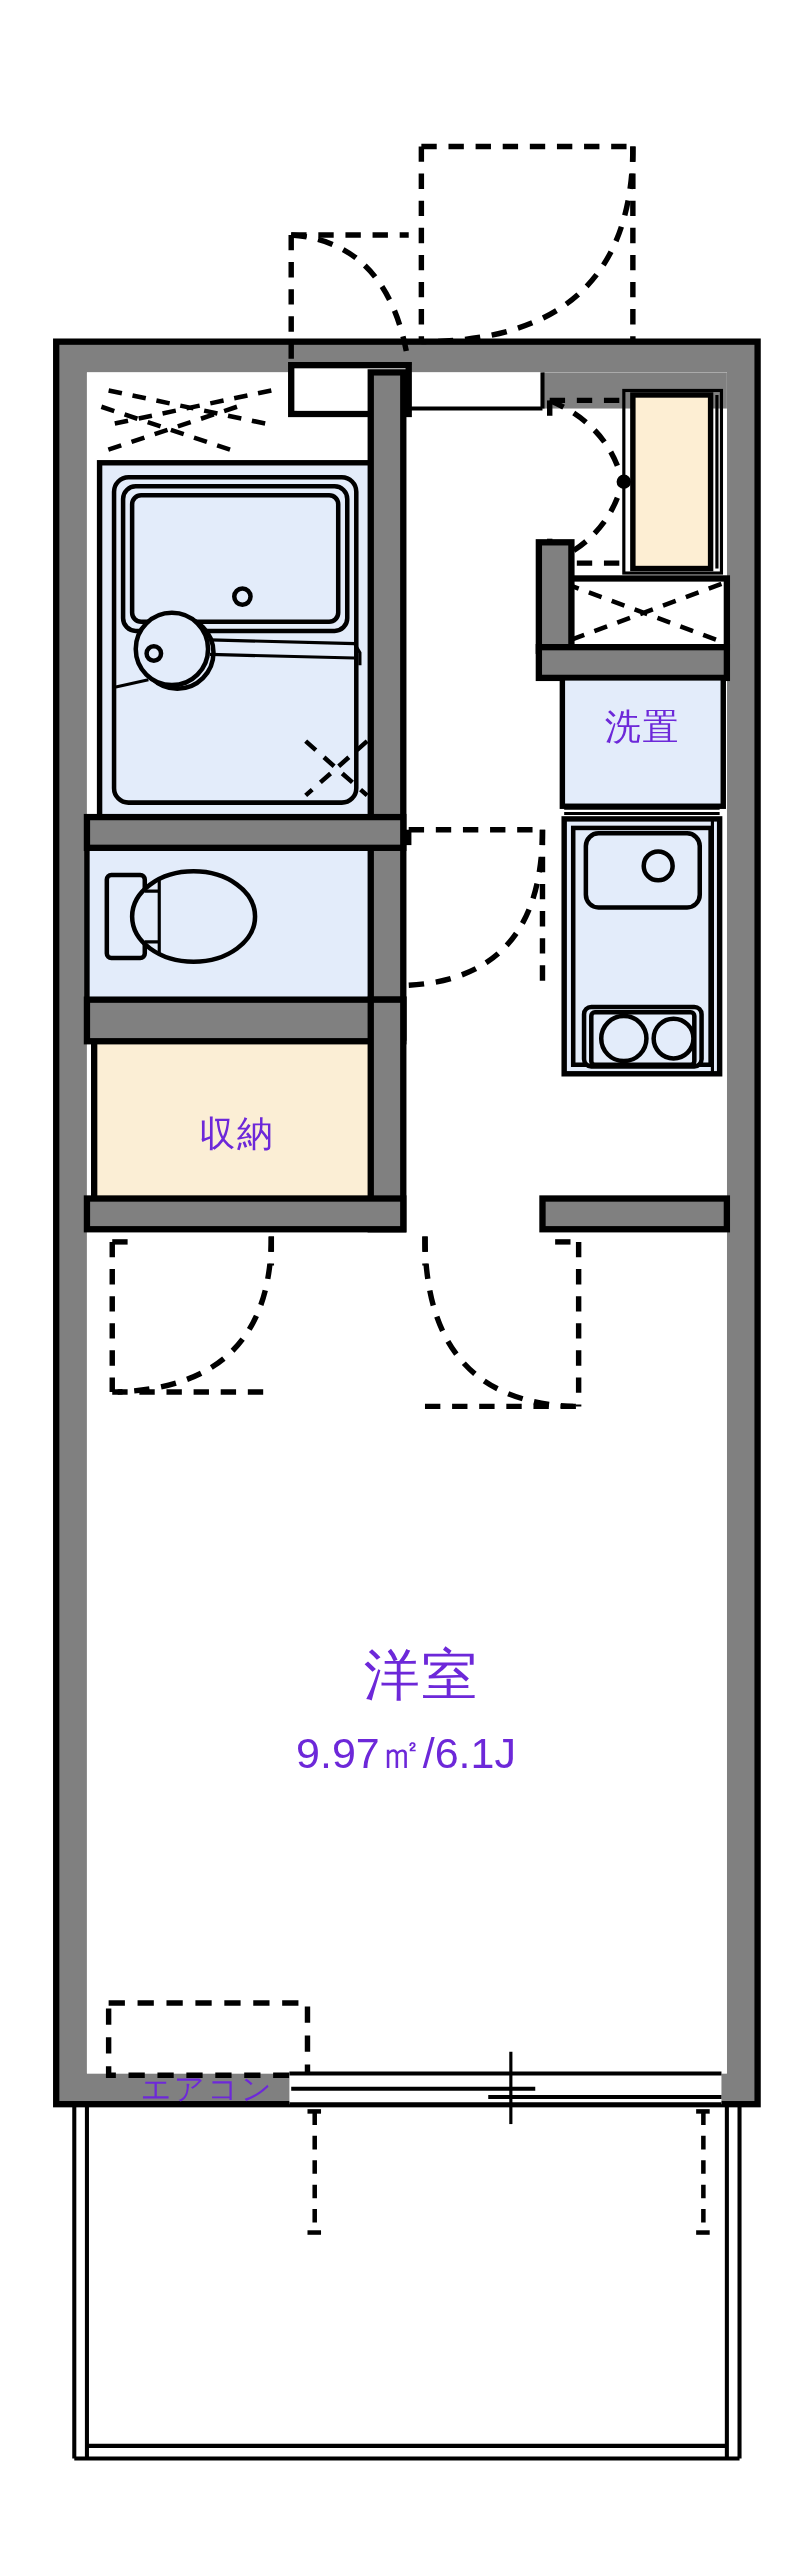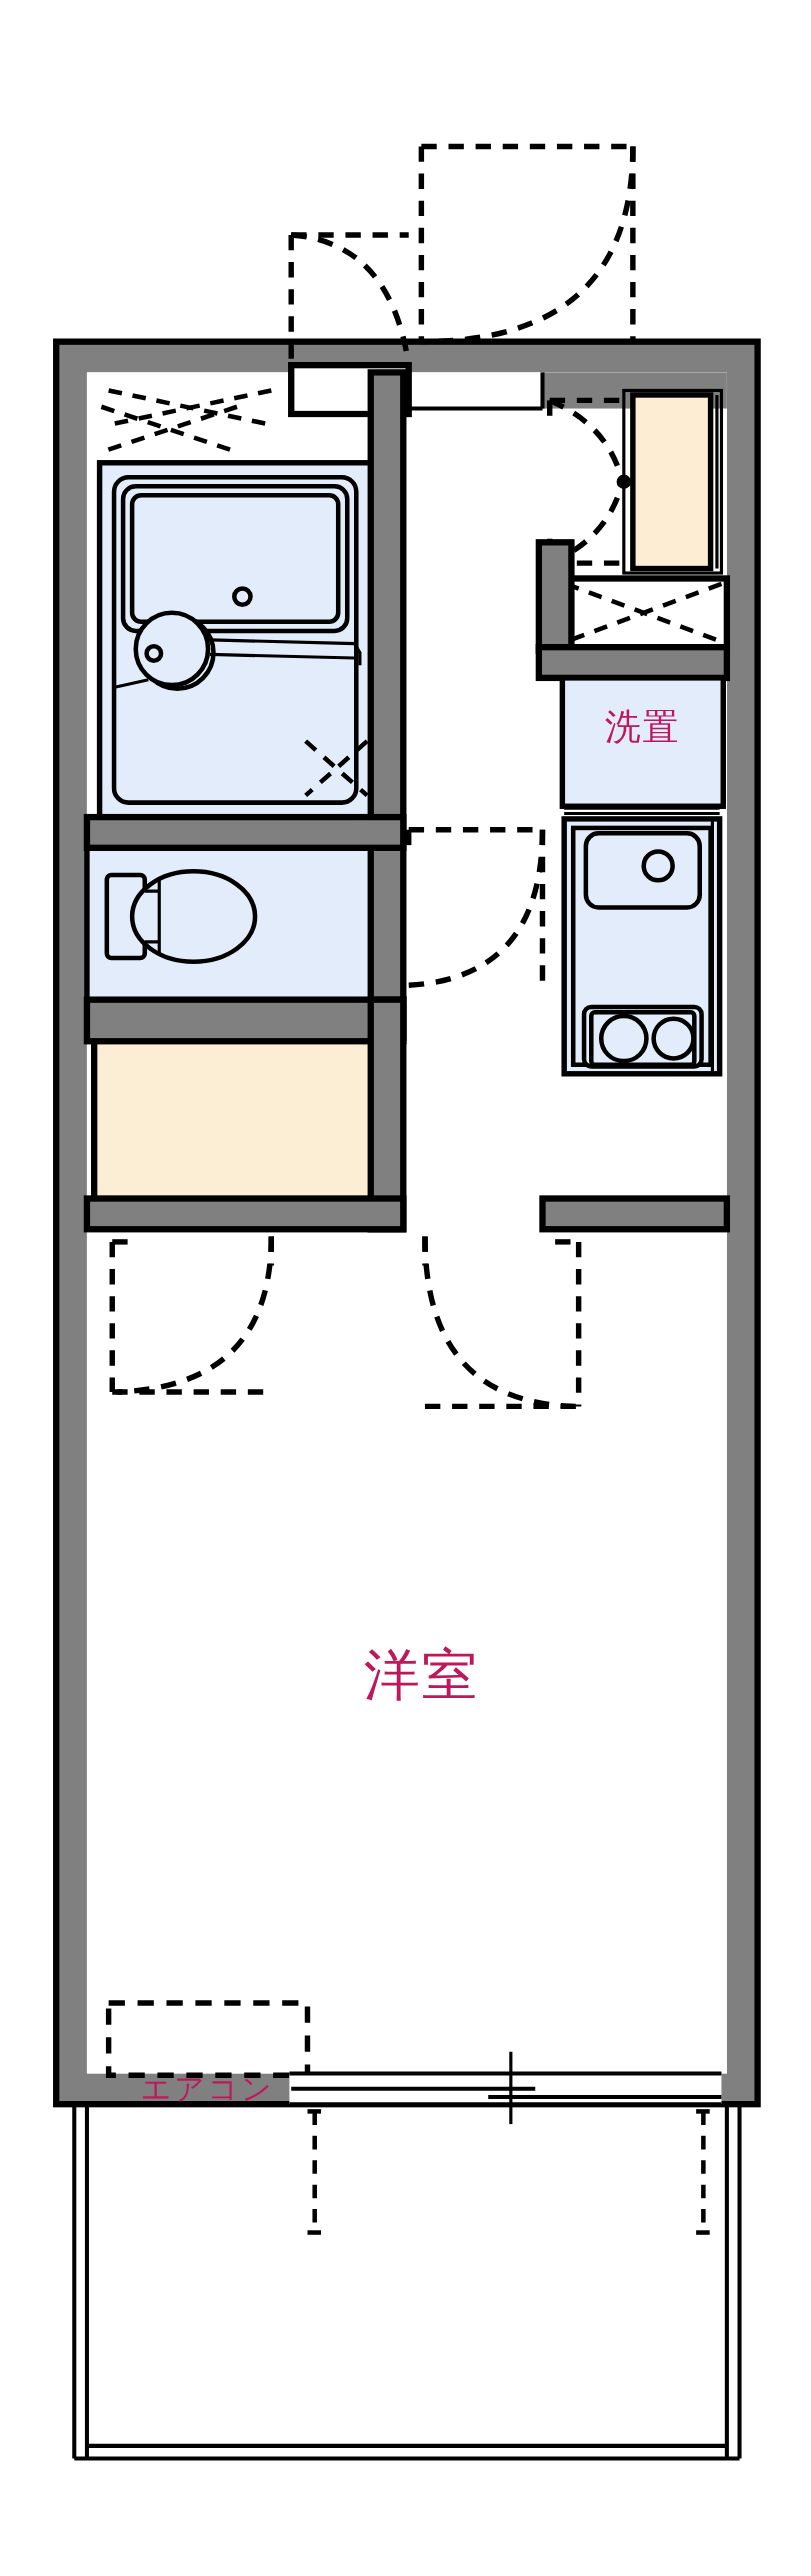--- a/index.html
+++ b/index.html
@@ -1,19 +1,19 @@
 <!DOCTYPE html>
 <html style="font-size:14.5px"><head>
 <meta charset="utf-8">
 <style>
   html,body{margin:0;padding:0;background:#ffffff;}
   body{font-family:"Liberation Sans","DejaVu Sans",sans-serif;}
   #plan-root{position:relative;width:812px;height:2576px;background:#ffffff;overflow:hidden;}
   #plan-root svg{position:absolute;left:0;top:0;}
-  .lbl{position:absolute;white-space:nowrap;color:#be185d;text-align:center;}
+  .lbl{position:absolute;white-space:nowrap;color:#6d28d9;text-align:center;}
   .lbl-room-name{font-size:56px;letter-spacing:1.8px;}
   .lbl-room-area{font-size:43px;letter-spacing:0px;}
   .lbl-small{font-size:36px;letter-spacing:1.8px;}
   .lbl-ac{font-size:30px;letter-spacing:2.7px;margin-top:48px;}
 </style>
 </head>
 <body>
 
 <div id="plan-root">
 
@@ -234,20 +234,22 @@
       <path class="dsh4" d="M 340 2470 L 360 2470"></path>
       <path class="dsh4" d="M 778 2336 L 778 2470"></path>
       <path class="dsh4" d="M 770 2336 L 790 2336"></path>
       <path class="dsh4" d="M 770 2470 L 790 2470"></path>
     </g>
 
   </svg>
 
   <div class="lbl lbl-room-name" style="left:0;right:0;top:1638px;padding-left:31px;">洋室</div>
 
-
+  <div class="lbl lbl-room-area" style="left:0;right:0;top:1725px;">9.97㎡/6.1J</div>
+
+  <div class="lbl lbl-small" style="left:94px;width:286px;top:1110px;">収納</div>
 
   <div class="lbl lbl-small" style="left:562px;width:161px;top:703px;">洗置</div>
 
   <div class="lbl lbl-ac" style="left:108px;width:199px;top:2021px;">エアコン</div>
 
 </div>
 
 
 </body></html>

